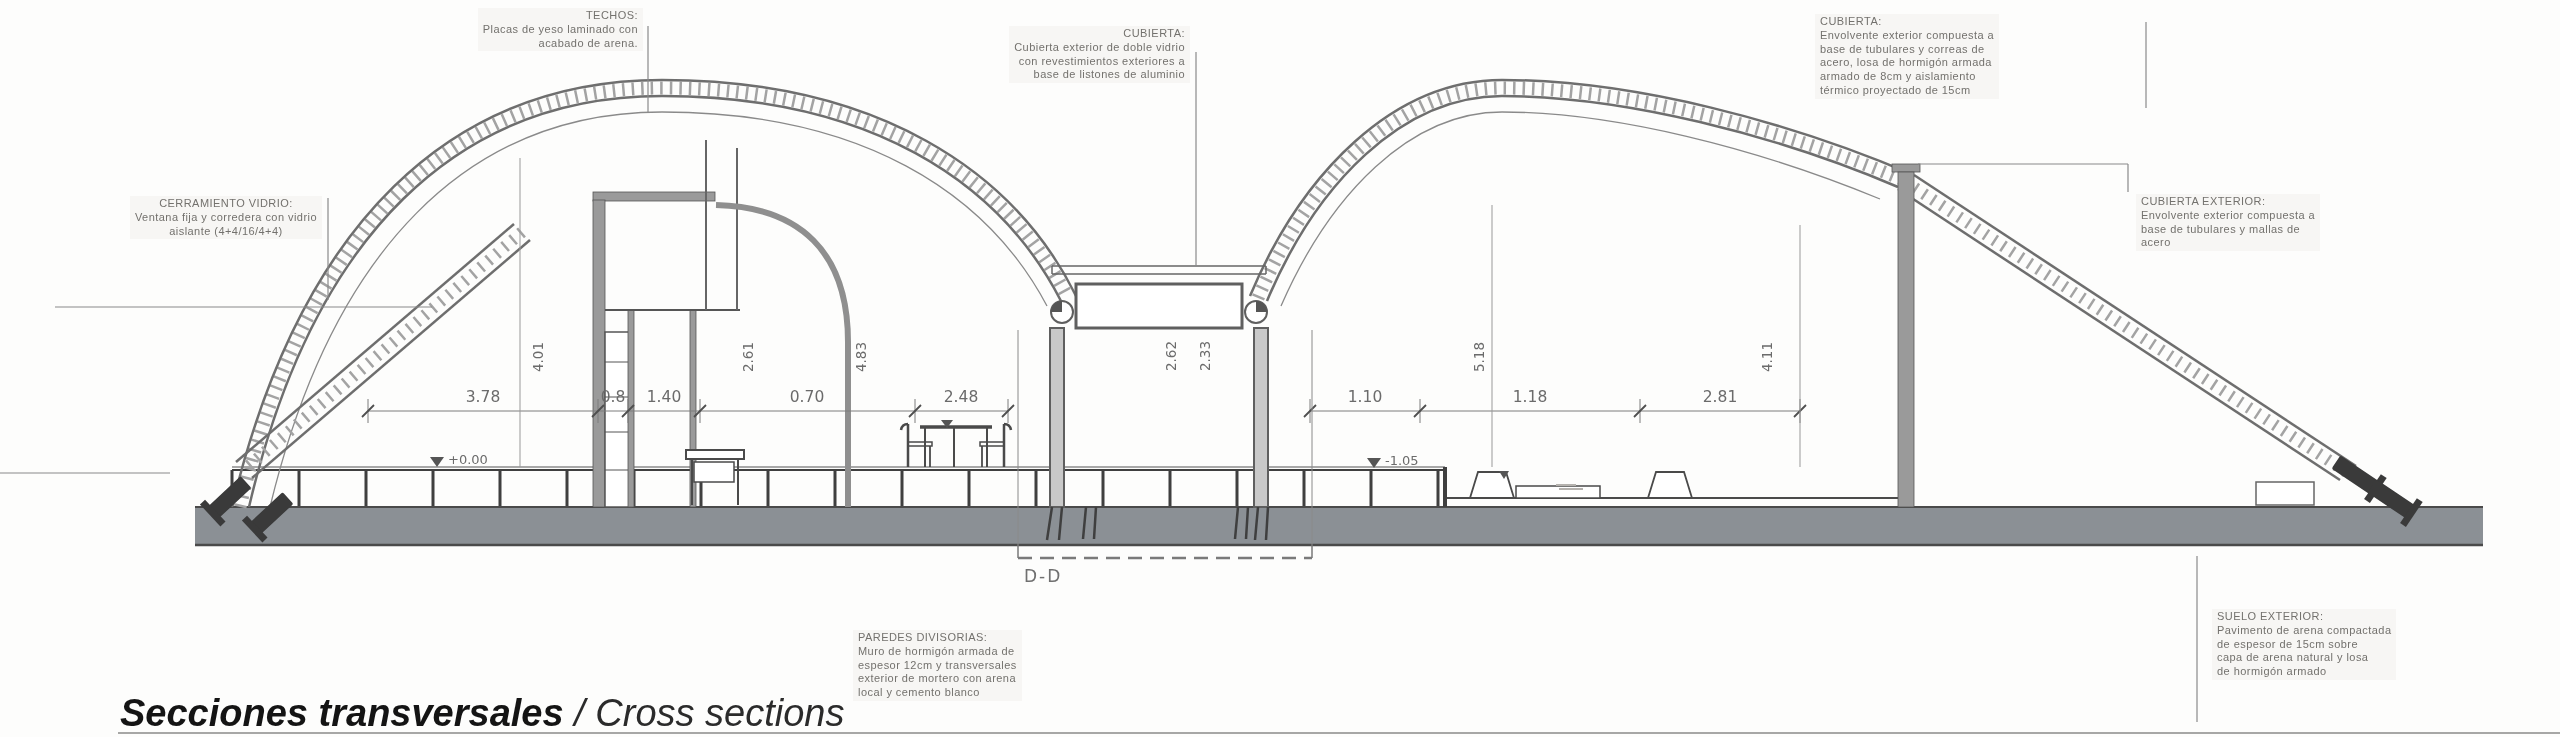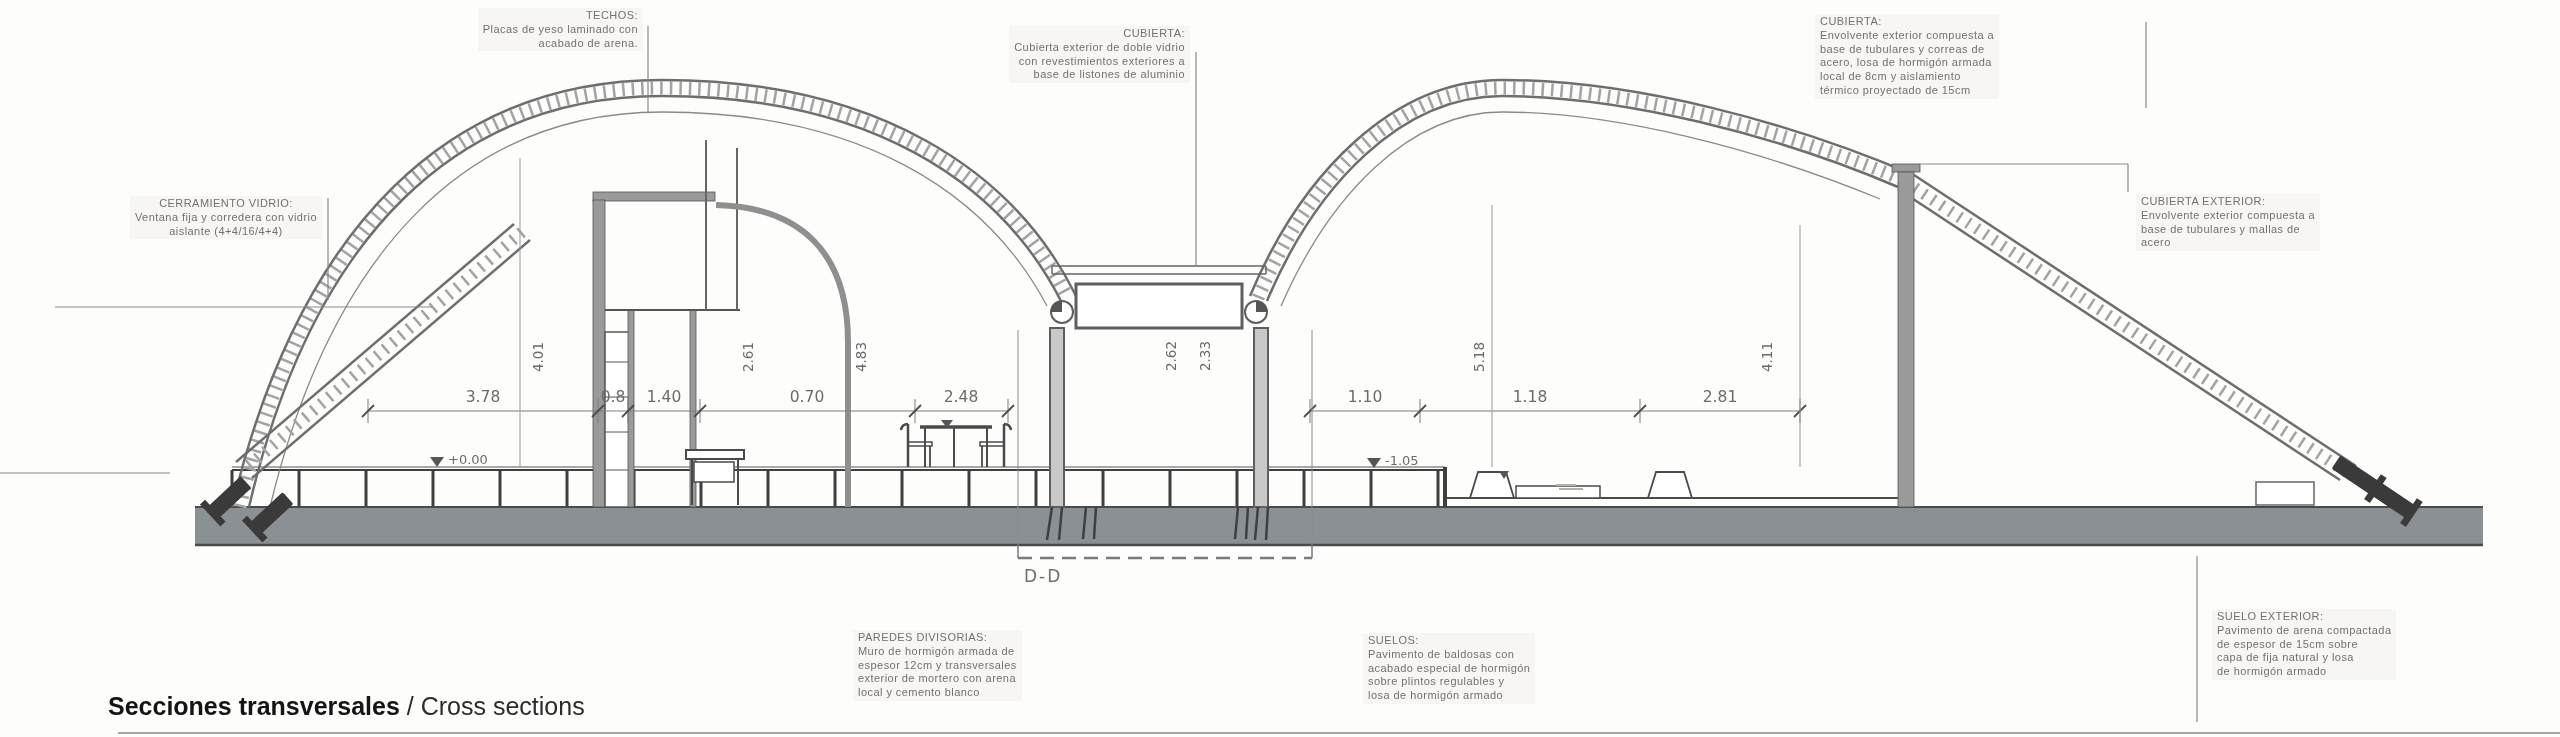--- a/index.html
+++ b/index.html
@@ -2,21 +2,21 @@
 <html><head>
 <meta charset="utf-8">
 <style>
   html,body{margin:0;padding:0;background:#ffffff;font-family:"Liberation Sans",sans-serif;}
   .stage{position:relative;width:2560px;height:737px;background:#fdfdfc;overflow:hidden;}
   .stage svg{position:absolute;left:0;top:0;}
   .ann{position:absolute;font-size:11px;line-height:13.8px;color:#73716d;letter-spacing:.45px;
        background:rgba(243,241,237,.55);padding:1px 5px;white-space:nowrap;}
   .ann.ra{text-align:right;}
   .ann .ann-h{margin-bottom:0px;}
-  .title{position:absolute;left:108px;top:692px;font-size:25px;color:#141414;white-space:nowrap;}
+  .title{position:absolute;left:120px;top:692px;font-size:38px;color:#141414;white-space:nowrap;font-style:italic;}
   .title .b{font-weight:bold;}
   .title .r{font-weight:normal;color:#2b2b2b;}
   svg text{font-family:"DejaVu Sans",sans-serif;fill:#6b6b6b;}
   svg text.dim{font-size:15.5px;}
   svg text.dimv{font-size:13.5px;}
   svg text.lvl{font-size:13px;}
   svg text.dd{font-size:17px;fill:#707070;letter-spacing:2px;}
 </style>
 </head>
 <body>
@@ -209,21 +209,21 @@
   <div>Cubierta exterior de doble vidrio</div>
   <div>con revestimientos exteriores a</div>
   <div>base de listones de aluminio</div>
 </div>
 
 <div class="ann" style="left:1815px;top:14px;">
   <div class="ann-h">CUBIERTA:</div>
   <div>Envolvente exterior compuesta a</div>
   <div>base de tubulares y correas de</div>
   <div>acero, losa de hormigón armada</div>
-  <div>local de 8cm y aislamiento</div>
+  <div>armado de 8cm y aislamiento</div>
   <div>térmico proyectado de 15cm</div>
 </div>
 
 <div class="ann" style="left:2136px;top:194px;">
   <div class="ann-h">CUBIERTA EXTERIOR:</div>
   <div>Envolvente exterior compuesta a</div>
   <div>base de tubulares y mallas de</div>
   <div>acero</div>
 </div>
 
@@ -234,33 +234,26 @@
 </div>
 
 <div class="ann" style="left:853px;top:630px;">
   <div class="ann-h">PAREDES DIVISORIAS:</div>
   <div>Muro de hormigón armada de</div>
   <div>espesor 12cm y transversales</div>
   <div>exterior de mortero con arena</div>
   <div>local y cemento blanco</div>
 </div>
 
-<div class="ann" style="left:1363px;top:633px;">
-  <div class="ann-h">SUELOS:</div>
-  <div>Pavimento de baldosas con</div>
-  <div>acabado especial de hormigón</div>
-  <div>sobre plintos regulables y</div>
-  <div>losa de hormigón armado</div>
-</div>
 
 <div class="ann" style="left:2212px;top:609px;">
   <div class="ann-h">SUELO EXTERIOR:</div>
   <div>Pavimento de arena compactada</div>
   <div>de espesor de 15cm sobre</div>
-  <div>capa de fija natural y losa</div>
+  <div>capa de arena natural y losa</div>
   <div>de hormigón armado</div>
 </div>
 
 <div class="title">
   <span class="b">Secciones transversales</span>
   <span class="r">/</span>
   <span class="r">Cross sections</span>
 </div>
 
 </div>

